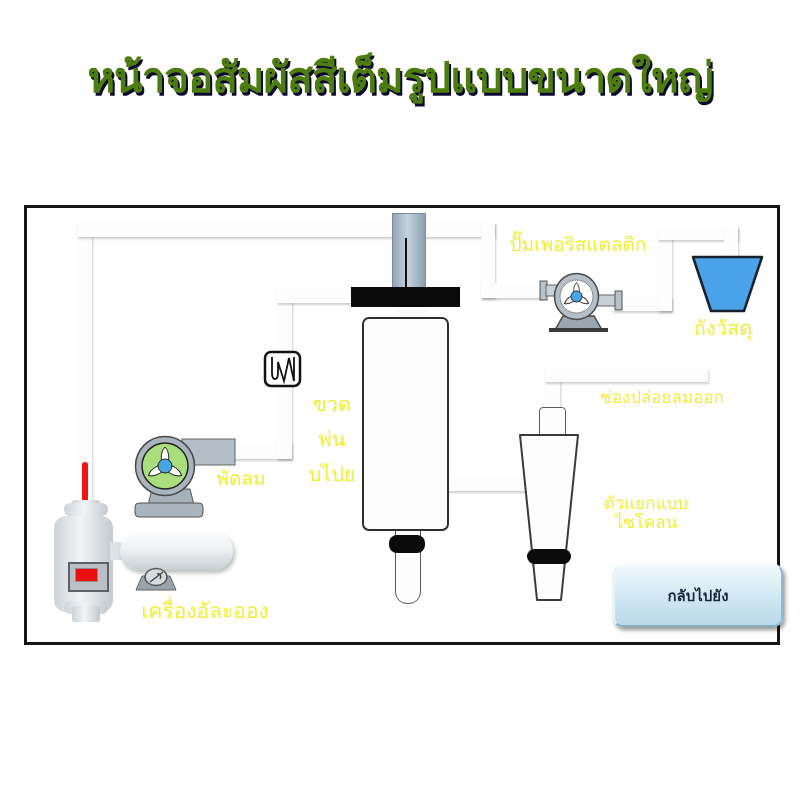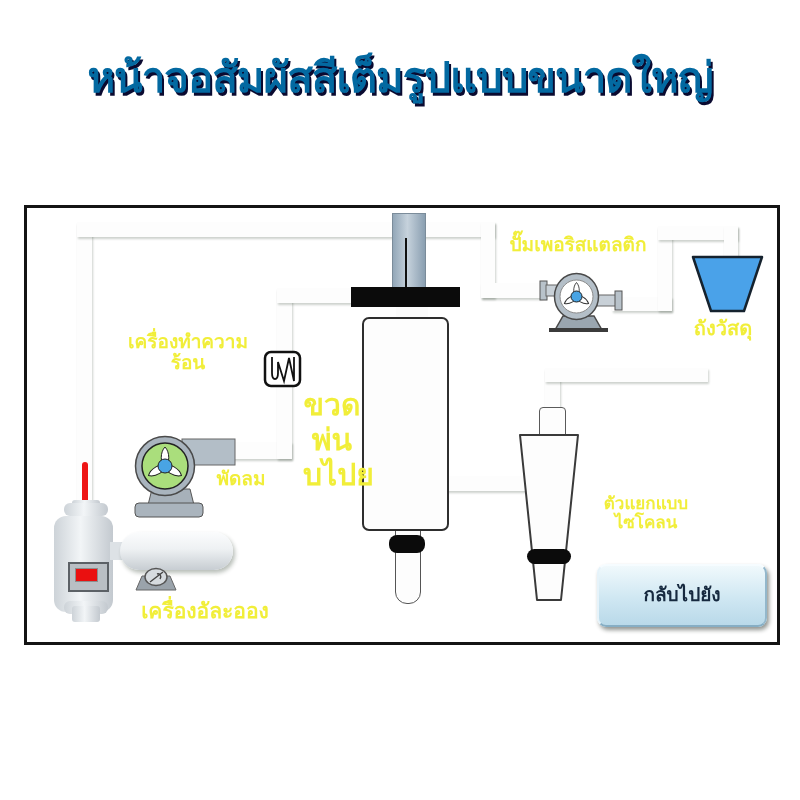--- a/index.html
+++ b/index.html
@@ -1,20 +1,20 @@
 <!DOCTYPE html>
 <html><head>
 <meta charset="utf-8">
 <style>
   html,body{margin:0;padding:0;background:#fff;}
   body{font-family:"Liberation Sans","DejaVu Sans",sans-serif;}
   .stage{position:relative;width:800px;height:800px;background:#ffffff;overflow:hidden;}
 
   .title{position:absolute;left:0;top:44px;width:800px;text-align:center;
-         font-size:42px;font-weight:bold;color:#0369a1;
+         font-size:42px;font-weight:bold;color:#4d7c0f;
          text-shadow:2px 3px 0 #0a0a30;letter-spacing:-1px;}
   .subtitle{position:absolute;left:0;top:115px;width:800px;text-align:center;
          font-size:30px;color:#191919;}
 
   .panel{position:absolute;left:24px;top:205px;width:750px;height:434px;
          border:3px solid #141414;
          background:radial-gradient(ellipse 62% 58% at 48% 52%,
             #aac49c 0%,#94b586 32%,#74a566 68%,#6398566 100%,#5f9552 100%);}
 
   .pipe{position:absolute;background:#fdfdfd;box-shadow:1px 2px 2px rgba(30,50,30,.22);z-index:2;}
@@ -43,29 +43,29 @@
            border:2px solid #5c6166;z-index:4;}
   .indicator-red{position:absolute;left:48px;top:360px;width:23px;height:14px;background:#ea1010;
            box-shadow:inset 0 0 0 1px #8d8d8d;z-index:5;}
   .red-line{position:absolute;left:55px;top:254px;width:6px;height:44px;background:#ee1515;
            border-radius:3px;z-index:3;}
   .tank{position:absolute;left:93px;top:324px;width:113px;height:38px;border-radius:19px;z-index:4;
            background:linear-gradient(180deg,#fbfcfd,#eef1f3 45%,#c7cdd2);
            box-shadow:2px 3px 4px rgba(20,40,20,.3);}
   .tank-stub{position:absolute;left:83px;top:334px;width:14px;height:18px;background:#dde2e6;z-index:3;}
 
-  .label{position:absolute;color:#f1ee39;font-weight:bold;text-align:center;z-index:6;line-height:1.1;}
+  .label{position:absolute;color:#f1ee39;font-weight:normal;text-align:center;z-index:6;line-height:1.1;}
   .temp{position:absolute;color:#ee1111;font-weight:bold;text-align:center;z-index:6;}
 
-  .back-btn{position:absolute;left:570px;top:356px;width:166px;height:59px;z-index:7;
+  .back-btn{position:absolute;left:586px;top:356px;width:166px;height:59px;z-index:7;
            display:flex;flex-direction:column;align-items:center;justify-content:center;
            background:linear-gradient(180deg,#f0f9fc,#cfe7f2 55%,#b9d9e9);
            border:2px solid;border-color:#f6fcff #93b7cb #86aec4 #e6f3fa;border-radius:9px;
            box-shadow:2px 3px 4px rgba(10,20,10,.45);
-           color:#16293f;font-size:19px;font-weight:bold;line-height:1.3;cursor:pointer;text-align:center;}
+           color:#16293f;font-size:15px;font-weight:bold;line-height:1.3;cursor:pointer;text-align:center;}
 
   svg{position:absolute;overflow:visible;}
 </style>
 </head>
 <body>
 
 <div class="stage">
 
   <div class="title">หน้าจอสัมผัสสีเต็มรูปแบบขนาดใหญ่</div>
 
@@ -149,32 +149,32 @@
     <div class="indicator-box"></div>
     <div class="indicator-red"></div>
     <div class="tank-stub"></div>
     <div class="tank"></div>
     <svg style="left:107px;top:358px;z-index:5;" width="46" height="26" viewBox="0 0 46 26">
       <polygon points="8,10 36,10 42,24 2,24" fill="#9aa3ab" stroke="#666"></polygon>
       <ellipse cx="22" cy="11" rx="11" ry="8.5" fill="#d6dbdf" stroke="#555" stroke-width="1.5"></ellipse>
       <path d="M16,16 L29,6 M26,13 C28,10 26,7 23,8" fill="none" stroke="#444" stroke-width="1.4"></path>
     </svg>
 
-    <div class="label" style="left:88px;top:124px;width:146px;font-size:19px;">เครื่องทำความร้อน</div>
 
-    <div class="label" style="left:276px;top:179px;width:58px;font-size:30px;line-height:35px;">
+    <div class="label" style="left:276px;top:179px;width:58px;font-size:20px;line-height:35px;">
       <div>ขวด</div>
       <div>พ่น</div>
       <div>บไปย</div>
     </div>
 
     <div class="label" style="left:186px;top:261px;width:56px;font-size:19px;">พัดลม</div>
     <div class="label" style="left:108px;top:391px;width:140px;font-size:21px;">เครื่องอัละออง</div>
     <div class="label" style="left:481px;top:27px;width:140px;font-size:19px;">ปั๊มเพอริสแตลติก</div>
     <div class="label" style="left:646px;top:109px;width:100px;font-size:20px;">ถังวัสดุ</div>
+    <div class="label" style="left:565px;top:181px;width:140px;font-size:17px;">ช่องปล่อยลมออก</div>
     <div class="label" style="left:549px;top:287px;width:140px;font-size:17px;">ตัวแยกแบบไซโคลน</div>
 
     <div class="back-btn">
       <span>กลับไปยัง</span>
     </div>
 
   </div>
 </div>
 
 </body></html>

